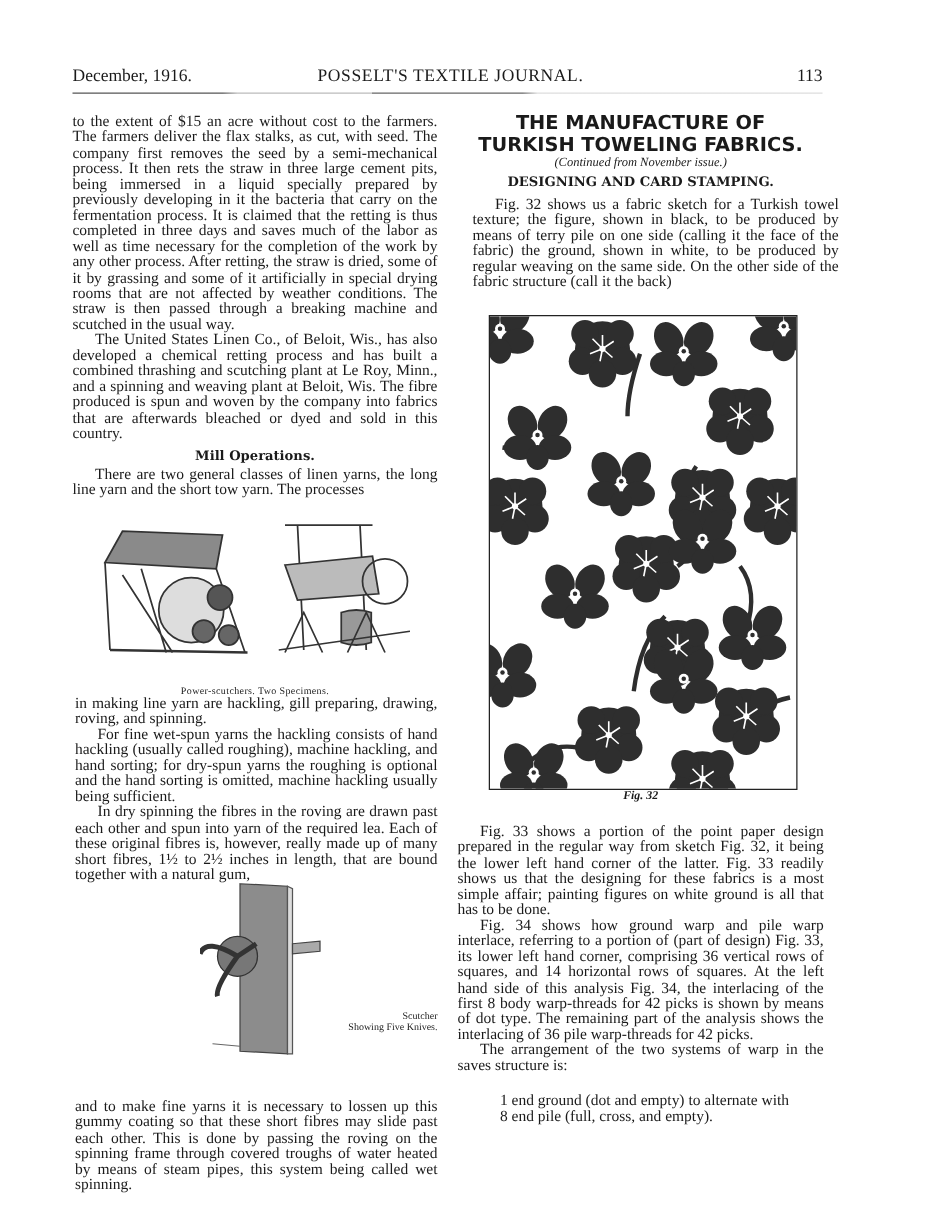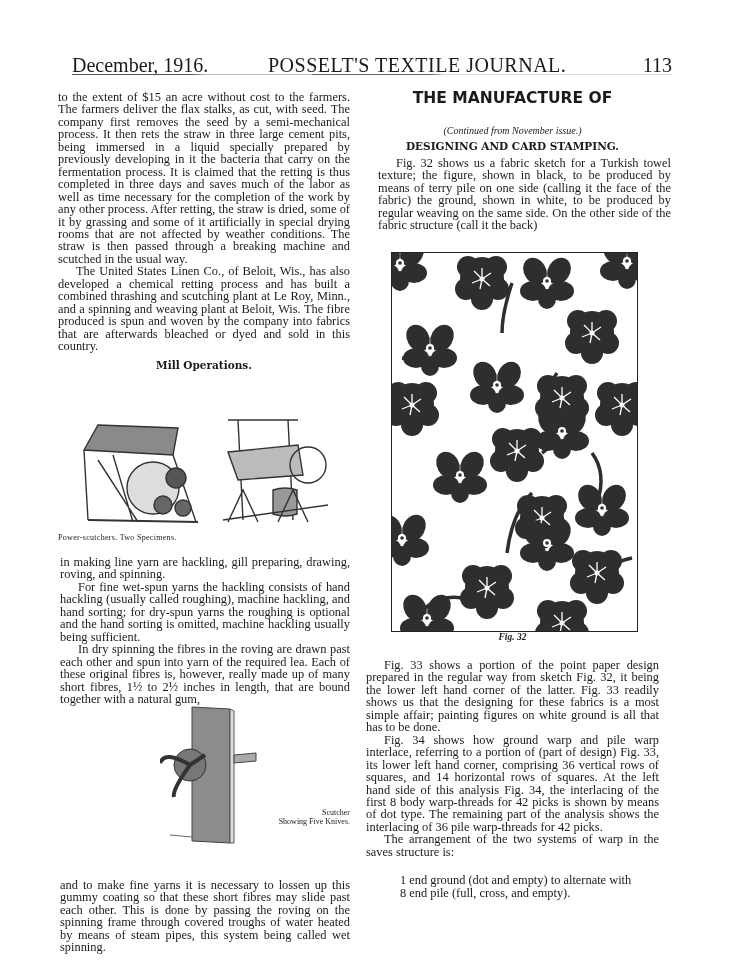--- a/index.html
+++ b/index.html
@@ -1,34 +1,34 @@
 <!DOCTYPE html>
 <html><head>
 <meta charset="utf-8">
 <style>
   html, body { margin:0; padding:0; background:#fff; }
   body { width:745px; height:971px; position:relative; overflow:hidden;
          font-family:"Liberation Serif","DejaVu Serif",serif; color:#1a1a1a; }
-  .header { position:absolute; left:72px; top:50px; width:600px; height:22px; font-size:20px; }
+  .header { position:absolute; left:58px; top:50px; width:600px; height:22px; font-size:14px; }
   .header .date { position:absolute; left:0; top:4px; }
   .header .jt { position:absolute; left:196px; top:4px; letter-spacing:0.5px; }
   .header .pg { position:absolute; right:0; top:4px;margin-left:48px; }
   .header .rule { position:absolute; left:0; top:24px; width:600px; height:1px; background:linear-gradient(90deg,#555 0 20%,#bbb 22% 40%,#666 40% 60%, #ddd 62% 100%); }
   .col { position:absolute; font-size:12.4px; line-height:12.45px; text-align:justify; }
   .col p { margin:0; text-indent:18px; }
   .col p.noind { text-indent:0; }
   .left { left:58px; top:91px; width:292px; }
   .right { left:378px; top:157px; width:293px; }
   .sub { text-align:center; font-weight:bold; font-family:"DejaVu Serif",serif; font-size:10.5px; margin:6px 0 2px; }
   .title { position:absolute; left:366px; top:89px; width:293px; text-align:center;
            font-family:"DejaVu Sans",sans-serif; font-weight:bold; font-size:15.5px; line-height:18px; }
   .cont { position:absolute; left:366px; top:125px; width:293px; text-align:center; font-style:italic; font-size:10px; }
   .secthead { position:absolute; left:366px; top:140px; width:293px; text-align:center; font-weight:bold; font-family:"DejaVu Serif",serif; font-size:10.5px; }
   .fig-machines { position:absolute; left:78px; top:410px; width:262px; height:118px; }
-  .cap1 { position:absolute; left:58px; top:533px; width:292px; text-align:left; font-size:8px; letter-spacing:0.3px; }
+  .cap1 { position:absolute; left:58px; top:548px; width:292px; text-align:center; font-size:8px; letter-spacing:0.3px; }
   .fig-scutcher { position:absolute; left:160px; top:705px; width:100px; height:142px; }
   .cap2 { position:absolute; left:58px; top:808px; width:292px; text-align:right; font-size:8px; line-height:9px; }
   .left2 { left:60px; top:556px; width:290px; }
   .left3 { left:60px; top:879px; width:290px; }
   .fig32 { position:absolute; left:391px; top:252px; width:245px; height:378px; border:1px solid #222; background:#fff; overflow:hidden; }
   .figcap { position:absolute; left:366px; top:632px; width:293px; text-align:center; font-style:italic; font-weight:bold; font-size:9.5px; }
   .right2 { left:366px; top:659px; width:293px; }
   .list { margin:16px; padding-left:18px; }
 </style>
 </head>
@@ -38,20 +38,21 @@
   <span class="date">December, 1916.</span>
   <span class="jt">POSSELT'S TEXTILE JOURNAL.</span>
   <span class="pg">113</span>
   <div class="rule"></div>
 </div>
 
 <div class="col left">
   <p class="noind">to the extent of $15 an acre without cost to the farmers. The farmers deliver the flax stalks, as cut, with seed. The company first removes the seed by a semi-mechanical process. It then rets the straw in three large cement pits, being immersed in a liquid specially prepared by previously developing in it the bacteria that carry on the fermentation process. It is claimed that the retting is thus completed in three days and saves much of the labor as well as time necessary for the completion of the work by any other process. After retting, the straw is dried, some of it by grassing and some of it artificially in special drying rooms that are not affected by weather conditions. The straw is then passed through a breaking machine and scutched in the usual way.</p>
   <p>The United States Linen Co., of Beloit, Wis., has also developed a chemical retting process and has built a combined thrashing and scutching plant at Le Roy, Minn., and a spinning and weaving plant at Beloit, Wis. The fibre produced is spun and woven by the company into fabrics that are afterwards bleached or dyed and sold in this country.</p>
   <div class="sub">Mill Operations.</div>
+  <p>There are two general classes of linen yarns, the long line yarn and the short tow yarn. The processes</p>
 </div>
 
 <svg class="fig-machines" viewBox="0 0 262 118">
   <g fill="none" stroke="#333" stroke-width="1.4">
 
     <path d="M6 40 L20 15 L100 18 L95 45 Z" fill="#8a8a8a"></path>
     <path d="M6 40 L10 110 M95 45 L118 112 M20 50 L60 112 M35 45 L55 112"></path>
     <circle cx="75" cy="78" r="26" fill="#ddd"></circle>
     <circle cx="85" cy="95" r="9" fill="#666"></circle>
     <circle cx="105" cy="98" r="8" fill="#666"></circle>
@@ -85,20 +86,21 @@
   <div>Scutcher</div>
   <div>Showing Five Knives.</div>
 </div>
 
 <div class="col left3">
   <p class="noind">and to make fine yarns it is necessary to lossen up this gummy coating so that these short fibres may slide past each other. This is done by passing the roving on the spinning frame through covered troughs of water heated by means of steam pipes, this system being called wet spinning.</p>
 </div>
 
 <div class="title">
   <div>THE MANUFACTURE OF</div>
+  <div>TURKISH TOWELING FABRICS.</div>
 </div>
 <div class="cont">(Continued from November issue.)</div>
 <div class="secthead">DESIGNING AND CARD STAMPING.</div>
 
 <div class="col right">
   <p>Fig. 32 shows us a fabric sketch for a Turkish towel texture; the figure, shown in black, to be produced by means of terry pile on one side (calling it the face of the fabric) the ground, shown in white, to be produced by regular weaving on the same side. On the other side of the fabric structure (call it the back)</p>
 </div>
 
 <div class="fig32">
   <svg width="245" height="378" viewBox="0 0 245 378">

